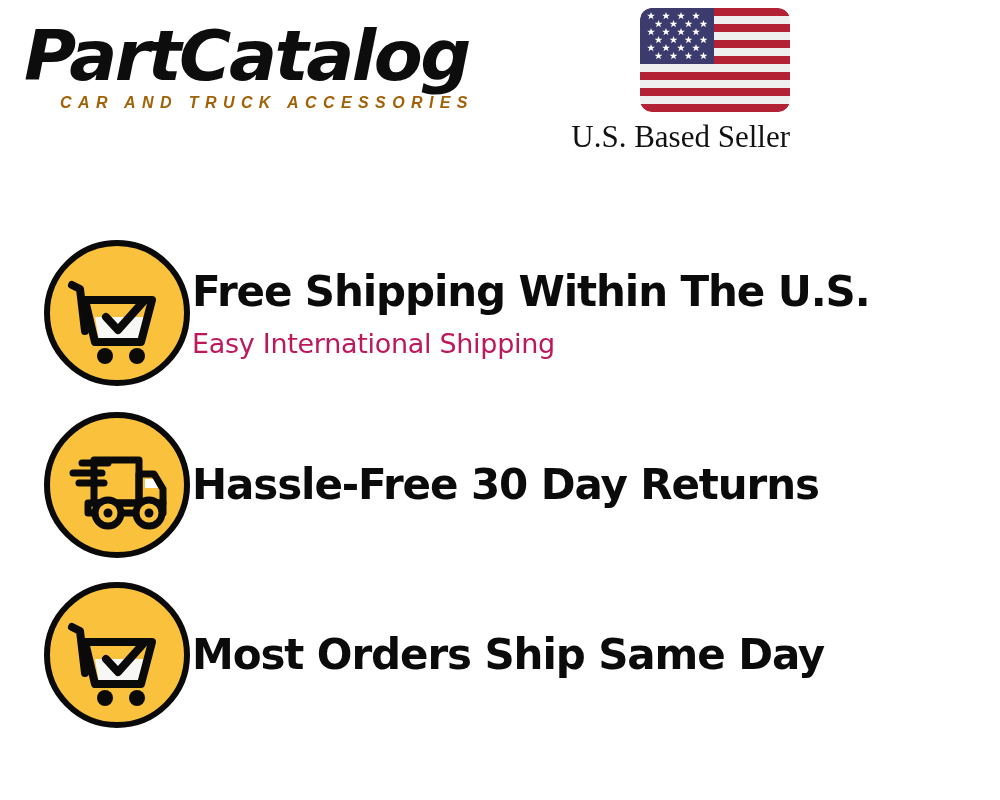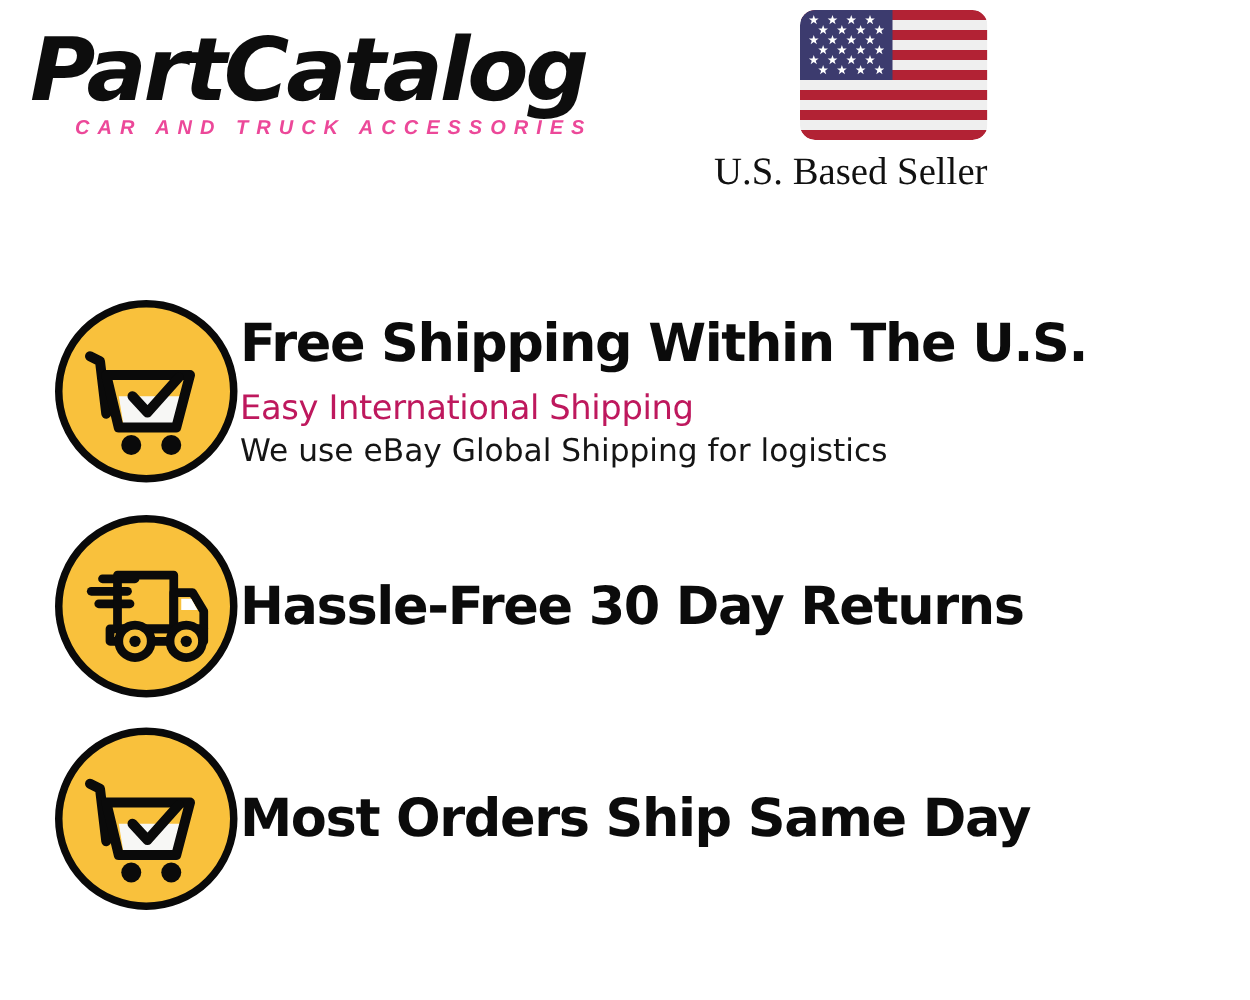--- a/index.html
+++ b/index.html
@@ -46,21 +46,21 @@
   }
   .brand-tagline {
     position: absolute;
     left: 36px;
     top: 76px;
     font-family: "Liberation Sans", sans-serif;
     font-weight: 700;
     font-style: italic;
     font-size: 16px;
     letter-spacing: 6.4px;
-    color: #ec4899;
+    color: #a16207;
     white-space: nowrap;
   }
 
   .seller-block {
     position: absolute;
     right: 14px;
     top: 8px;
     width: 270px;
     text-align: right;
   }
@@ -224,21 +224,20 @@
         <path d="M53 79 L103 79 L96 103 L57 103 Z" fill="#F7F7F5"></path>
         <path d="M43 62 L110 62 L99 104 L53 104 Z" fill="none" stroke="#0A0A0A" stroke-width="8" stroke-linejoin="round" stroke-linecap="round"></path>
         <path d="M64 79 L76 92 L101 64" fill="none" stroke="#0A0A0A" stroke-width="8" stroke-linecap="round" stroke-linejoin="round"></path>
         <circle cx="63" cy="118" r="8" fill="#0A0A0A"></circle>
         <circle cx="95" cy="118" r="8" fill="#0A0A0A"></circle>
       </svg>
     </div>
     <div class="feature-text">
       <div class="feature-title">Free Shipping Within The U.S.</div>
       <div class="feature-sub-strong">Easy International Shipping</div>
-      <div class="feature-sub-2">We use eBay Global Shipping for logistics</div>
     </div>
   </div>
 
   <div class="feature-row row-1">
     <div class="badge">
       <svg viewBox="0 0 150 150" xmlns="http://www.w3.org/2000/svg" aria-hidden="true">
         <circle cx="75" cy="75" r="70" fill="#F9C13C" stroke="#0A0A0A" stroke-width="6"></circle>
         <g stroke="#0A0A0A" stroke-width="7" stroke-linecap="round" fill="none">
           <line x1="40" y1="53" x2="66" y2="53"></line>
           <line x1="31" y1="63" x2="60" y2="63"></line>

